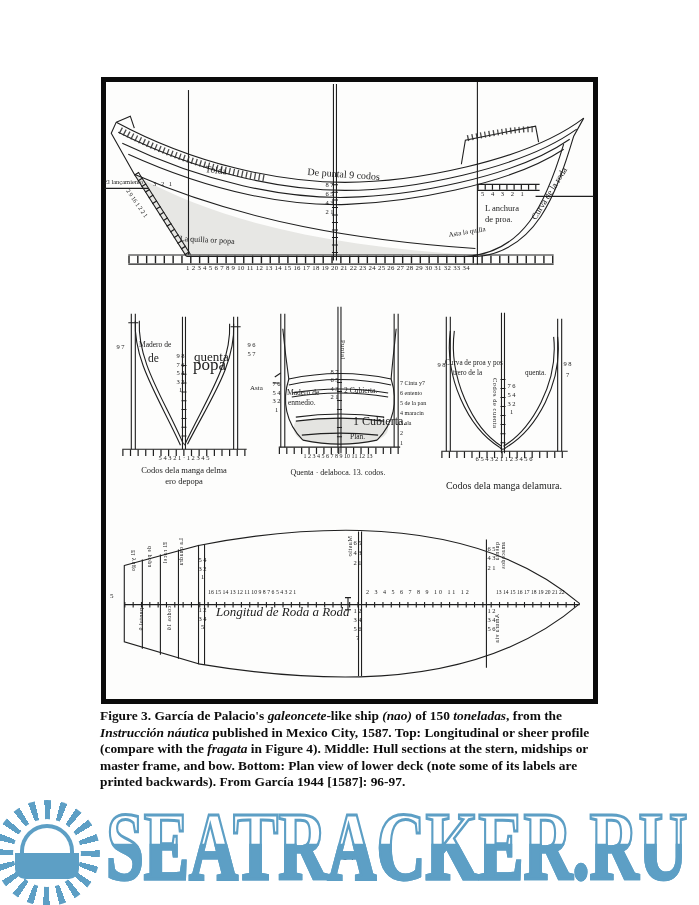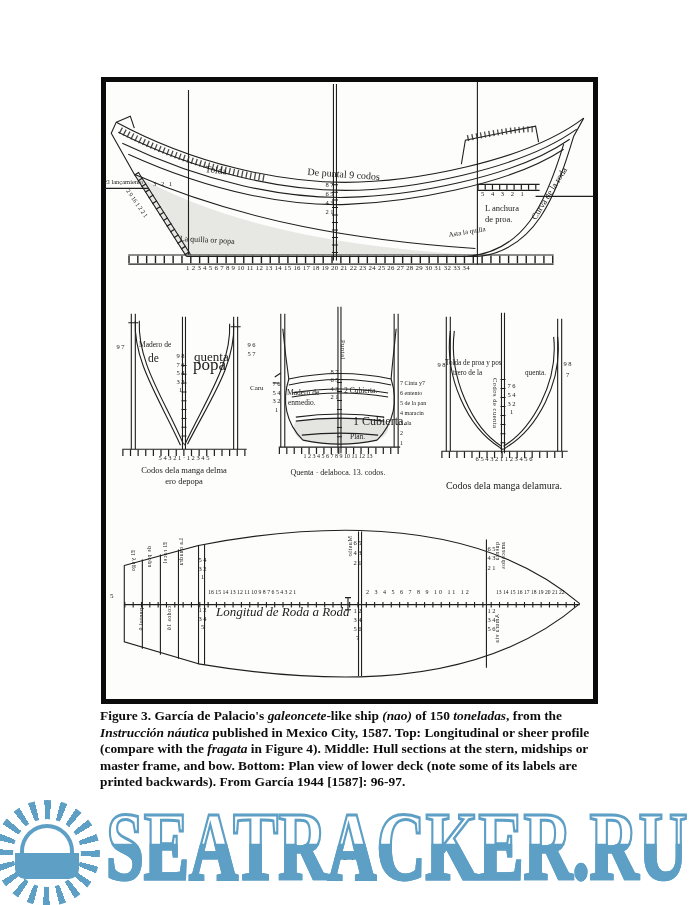--- a/index.html
+++ b/index.html
@@ -148,41 +148,41 @@
     <span class="lb" style="left:35px;top:264px;font-size:7.5px">Madero de</span>
     <span class="lb" style="left:44px;top:276px;font-size:11.5px">de</span>
     <span class="lb" style="left:90px;top:273px;font-size:13px">quenta</span>
     <span class="lb" style="left:89px;top:279px;font-size:17px">popa</span>
     <div class="vc" style="left:143px;top:264px;line-height:9px">9 6 5 7</div>
     <div class="vc" style="left:72px;top:276px">9 8 7 6 5 4 3 2 1</div>
     <span class="lb ctr" style="left:24px;top:378px;width:112px;font-size:6.5px">5 4 3 2 1 · 1 2 3 4 5</span>
     <span class="lb ctr" style="left:18px;top:389px;width:124px;font-size:8.5px">Codos dela manga delma</span>
     <span class="lb ctr" style="left:18px;top:400px;width:124px;font-size:8.5px">ero depopa</span>
 
-    <span class="lb" style="left:146px;top:308px;font-size:7px">Caru</span>
+    <span class="lb" style="left:146px;top:308px;font-size:7px">Asta</span>
     <div class="vc" style="left:168px;top:304px">7 6 5 4 3 2 1</div>
     <span class="vt" style="left:236px;top:264px;height:40px">Puntal</span>
     <div class="vc" style="left:226px;top:292px;line-height:8.4px">8 7 6 5 4 3 2 1</div>
     <span class="lb" style="left:183px;top:312px;font-size:7.5px">Madero de</span>
     <span class="lb" style="left:184px;top:322px;font-size:7.5px">enmedio.</span>
     <span class="lb" style="left:240px;top:310px;font-size:7.5px">2 Cubierta.</span>
     <span class="lb" style="left:249px;top:338px;font-size:12px">1 Cubierta.</span>
     <span class="lb" style="left:246px;top:356px;font-size:7.5px">Plan.</span>
     <span class="lb" style="left:296px;top:304px;font-size:6px">7 Cinta y7</span>
     <span class="lb" style="left:296px;top:314px;font-size:6px">6 entento</span>
     <span class="lb" style="left:296px;top:324px;font-size:6px">5 de la pan</span>
     <span class="lb" style="left:296px;top:334px;font-size:6px">4 maracin</span>
     <span class="lb" style="left:296px;top:344px;font-size:6px">3 ala</span>
     <span class="lb" style="left:296px;top:354px;font-size:6px">2</span>
     <span class="lb" style="left:296px;top:364px;font-size:6px">1</span>
     <span class="lb ctr" style="left:172px;top:377px;width:124px;font-size:6px">1 2 3 4 5 6 7 8 9 10 11 12 13</span>
     <span class="lb ctr" style="left:168px;top:392px;width:132px;font-size:8px">Quenta · delaboca. 13. codos.</span>
 
     <div class="vc" style="left:333px;top:284px;line-height:10px">9 8</div>
-    <span class="lb" style="left:341px;top:283px;font-size:7.2px">Tolda de proa y pos</span>
+    <span class="lb" style="left:341px;top:283px;font-size:7.2px">Curva de proa y pos</span>
     <span class="lb" style="left:349px;top:293px;font-size:7.2px">trero de la</span>
     <span class="lb" style="left:421px;top:293px;font-size:7.2px">quenta.</span>
     <span class="vt" style="left:388px;top:302px;height:52px">Codos de cuenta</span>
     <div class="vc" style="left:403px;top:306px;line-height:8.8px">7 6 5 4 3 2 1</div>
     <div class="vc" style="left:459px;top:282px;line-height:11px">9 8 7</div>
     <span class="lb ctr" style="left:336px;top:379px;width:128px;font-size:6.5px">6 5 4 3 2 1 1 2 3 4 5 6</span>
     <span class="lb ctr" style="left:332px;top:404px;width:136px;font-size:10px">Codos dela manga delamura.</span>
 
     <span class="lb" style="left:6px;top:516px;font-size:7px">5</span>
     <span class="vt mir" style="left:26px;top:474px;height:48px;font-size:5.8px">El yugo</span>

